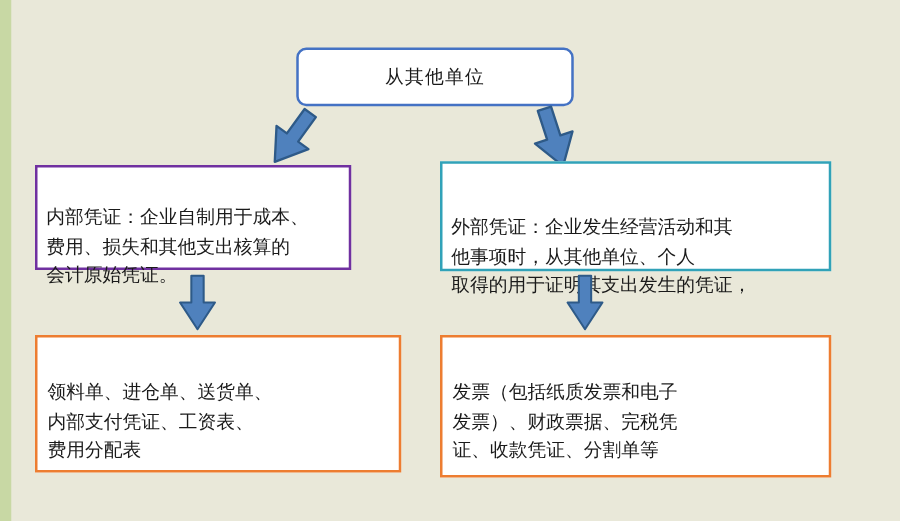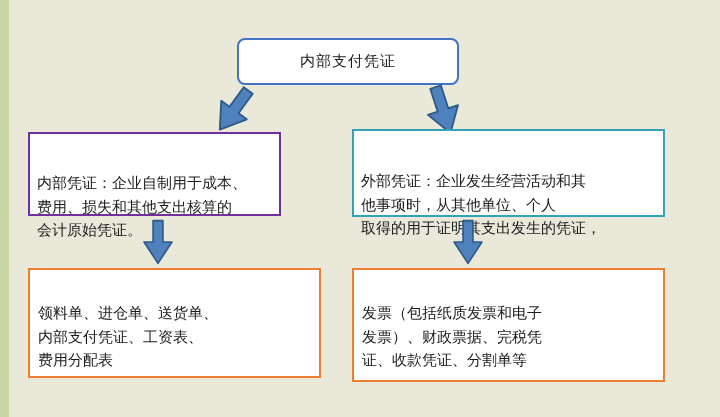--- a/index.html
+++ b/index.html
@@ -37,21 +37,21 @@
     display: flex;
     align-items: center;
     justify-content: center;
     white-space: normal;
     letter-spacing: 1px;
   }
   .node.internal-def {
     left: 28px; top: 132px;
     width: 253px; height: 84px;
     border: 2px solid var(--internal-border, #7030a0);
-    padding: 15px 7px;
+    padding: 5px 7px;
   }
   .node.external-def {
     left: 352px; top: 129px;
     width: 313px; height: 88px;
     border: 2px solid var(--external-border, #31a2b8);
     padding: 16px 7px;
   }
   .node.internal-ex {
     left: 28px; top: 268px;
     width: 293px; height: 110px;
@@ -80,21 +80,21 @@
   .arrow.external-down { left: 448px; top: 219px; width: 40px; height: 46px; }
 </style>
 </head>
 <body>
 
 <div class="canvas">
 
   <div class="left-strip"></div>
 
   <div class="node root">
-    <span>内部支付凭证</span>
+    <span>从其他单位</span>
   </div>
 
   <svg class="arrow root-left" viewBox="0 0 40 56" aria-hidden="true">
     <path d="M14 2 H26 V28 H37 L20 54 L3 28 H14 Z"></path>
   </svg>
   <svg class="arrow root-right" viewBox="0 0 40 56" aria-hidden="true">
     <path d="M14 2 H26 V28 H37 L20 54 L3 28 H14 Z"></path>
   </svg>
 
   <div class="node internal-def">

